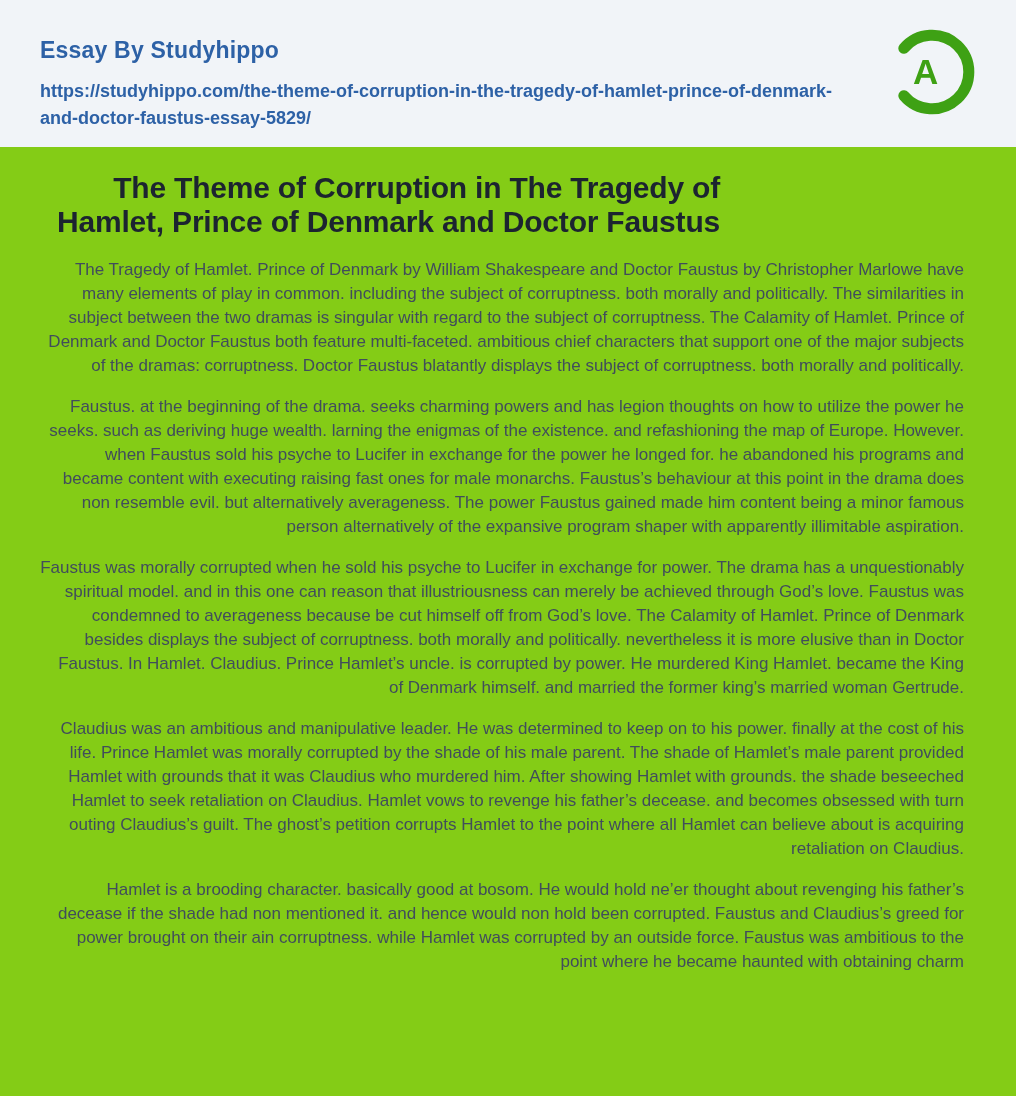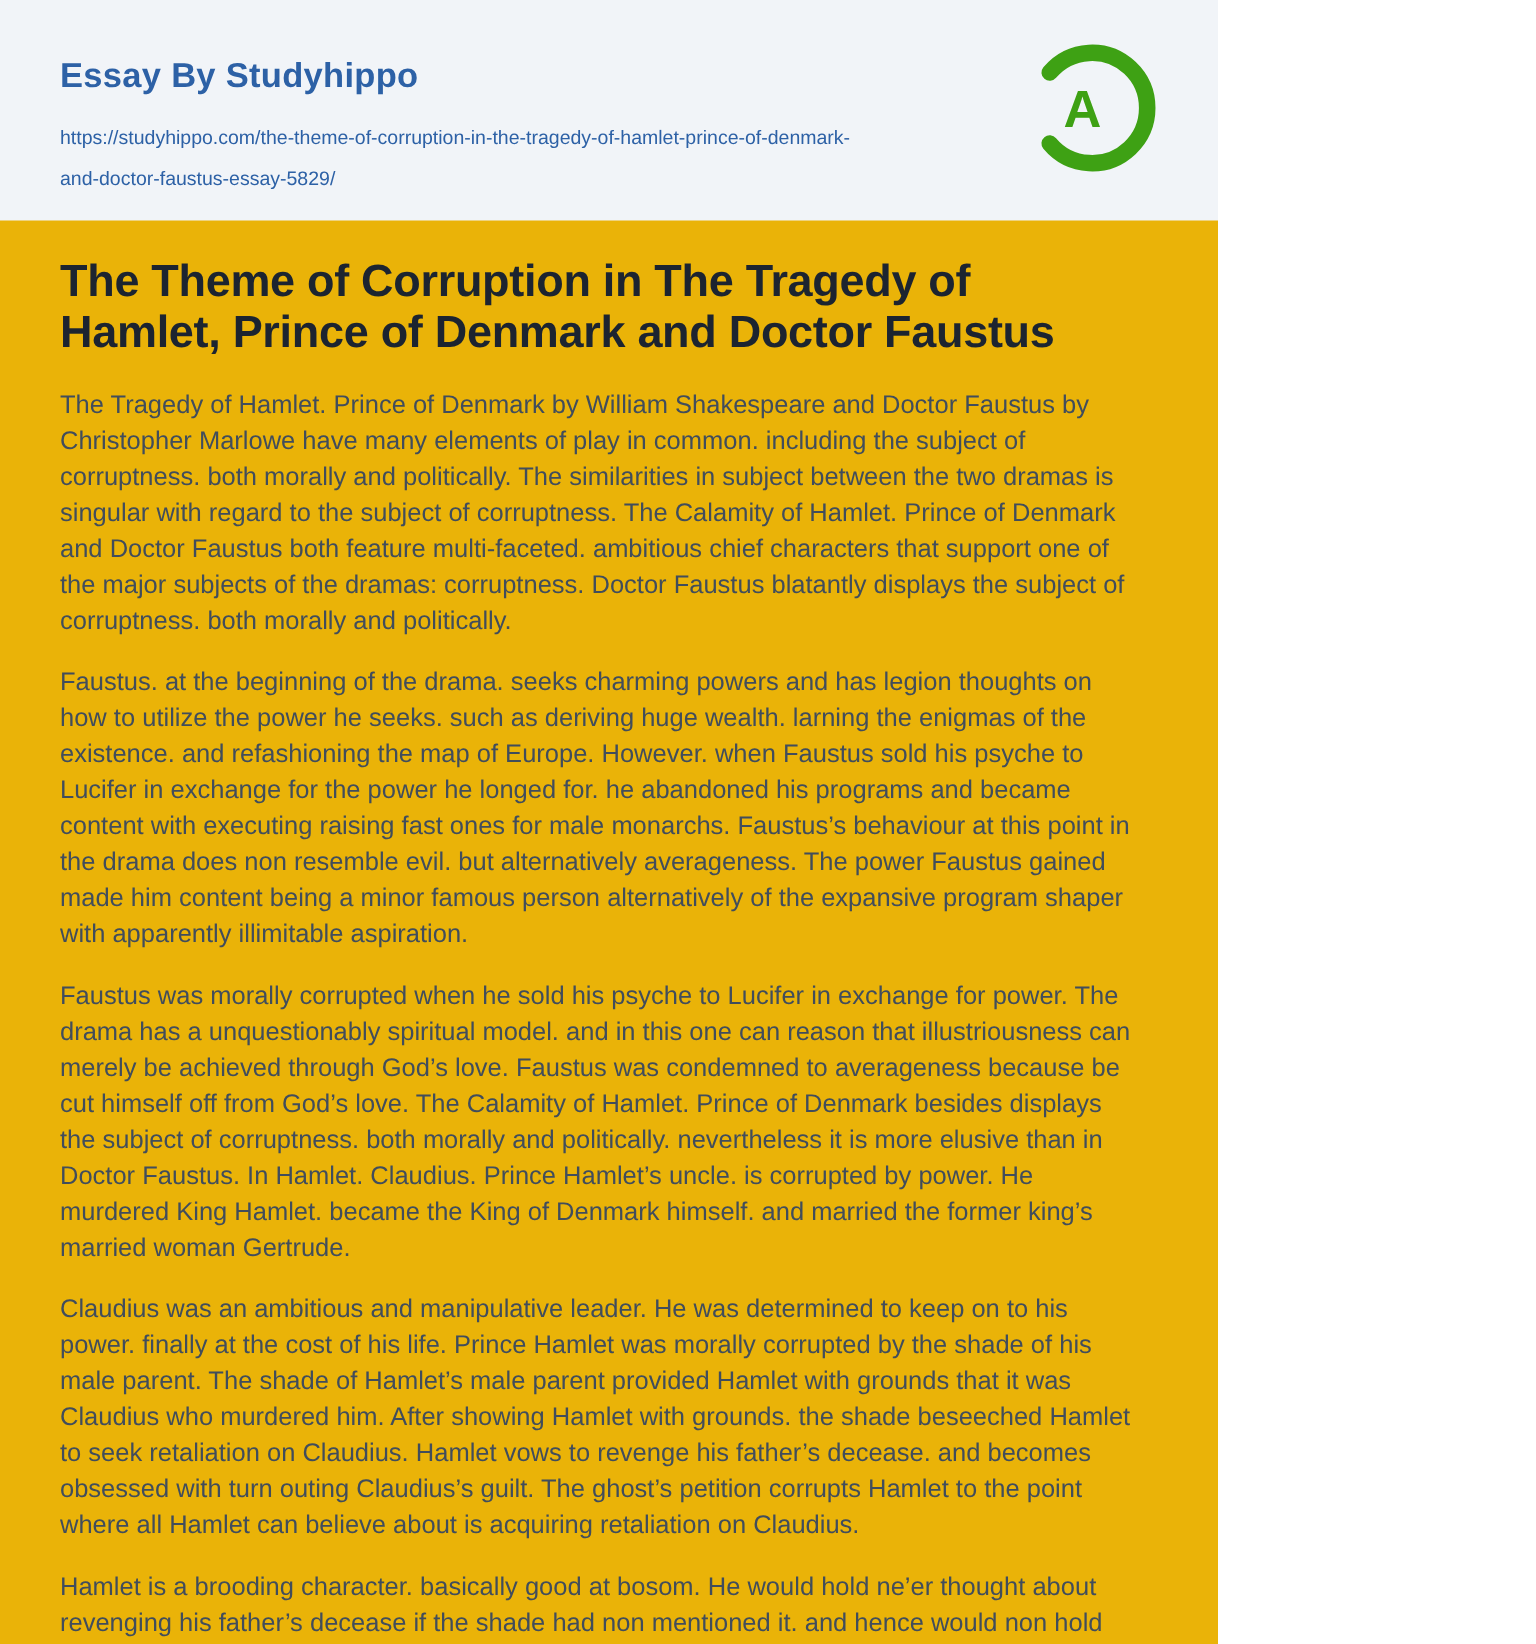--- a/index.html
+++ b/index.html
@@ -3,23 +3,23 @@
 <meta charset="utf-8">
 <style>
   * { box-sizing: border-box; }
   html, body {
     margin: 0;
     padding: 0;
     background: #ffffff;
     font-family: "Liberation Sans", sans-serif;
   }
   .page {
-    width: 812px;
+    width: 1016px;
     height: 1096px;
-    background: #eab308;
+    background: #84cc16;
     overflow: hidden;
   }
 
   
   .header {
     background: #f1f4f8;
     padding: 36px 40px 14px 40px;
     min-height: 147px;
     position: relative;
   }
@@ -27,39 +27,40 @@
     color: #2d61a6;
     font-size: 23px;
     font-weight: 700;
     line-height: 28px;
     letter-spacing: 0.2px;
     margin-bottom: 14px;
   }
   .source-url {
     display: block;
     color: #2d61a6;
-    font-size: 13px;
+    font-size: 18px;
     line-height: 27px;
-    font-weight: 400;
+    font-weight: 700;
     text-decoration: none;
     max-width: 820px;
     word-break: break-all;
   }
   .logo {
     position: absolute;
     top: 26px;
     right: 38px;
     width: 92px;
     height: 92px;
   }
   .logo svg { width: 100%; height: 100%; display: block; }
 
   
   .content {
     padding: 24px 40px 0 40px;
+    text-align: right;
   }
   .title {
     color: #1c2430;
     font-size: 30px;
     line-height: 34px;
     font-weight: 700;
     letter-spacing: -0.2px;
     margin: 0 0 19px 0;
     max-width: 680px;
   }

